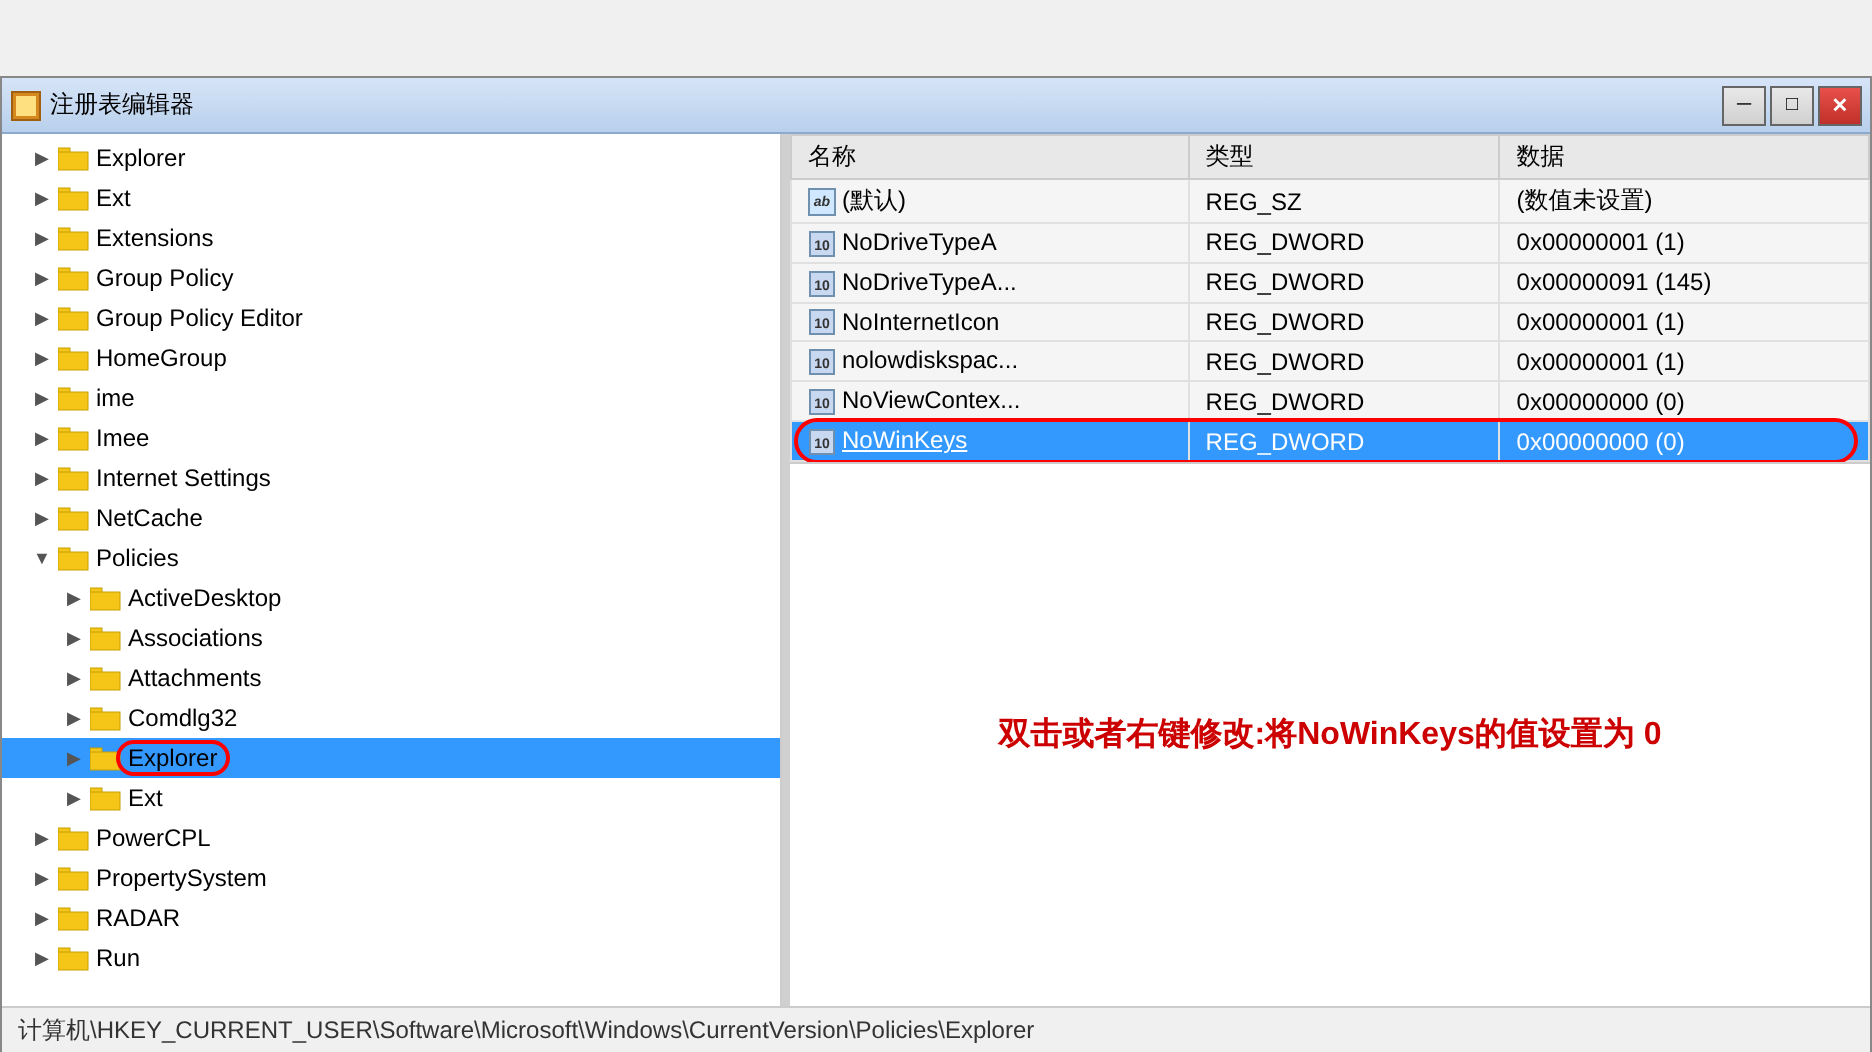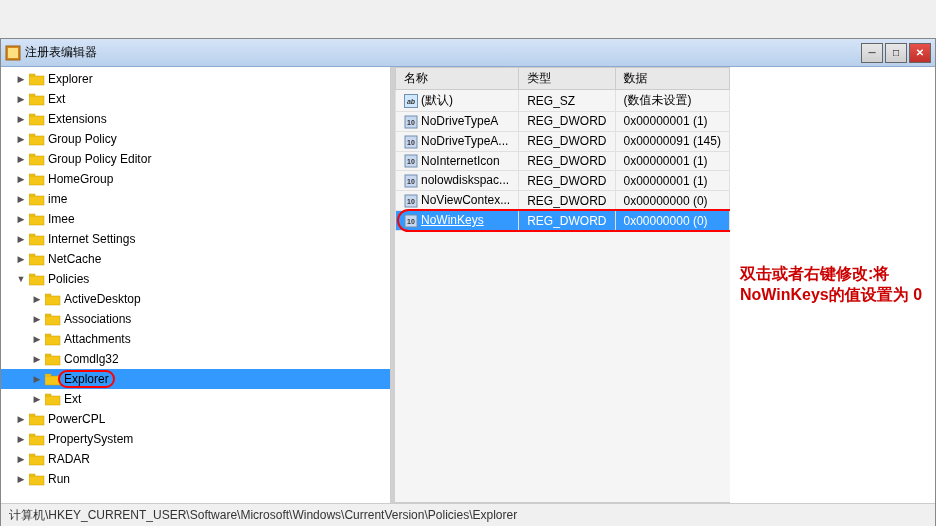--- a/index.html
+++ b/index.html
@@ -223,21 +223,21 @@
       inset: -2px -6px;
       border: 2px solid red;
       border-radius: 10px;
       pointer-events: none;
     }
     
     .right-wrapper {
       flex: 1;
       position: relative;
       display: flex;
-      flex-direction: row;
+      flex-direction: column;
       overflow: hidden;
     }
     .row-circle-overlay {
       position: absolute;
       border: 2px solid red;
       border-radius: 12px;
       pointer-events: none;
     }
     .main-inner {
       display: flex;

